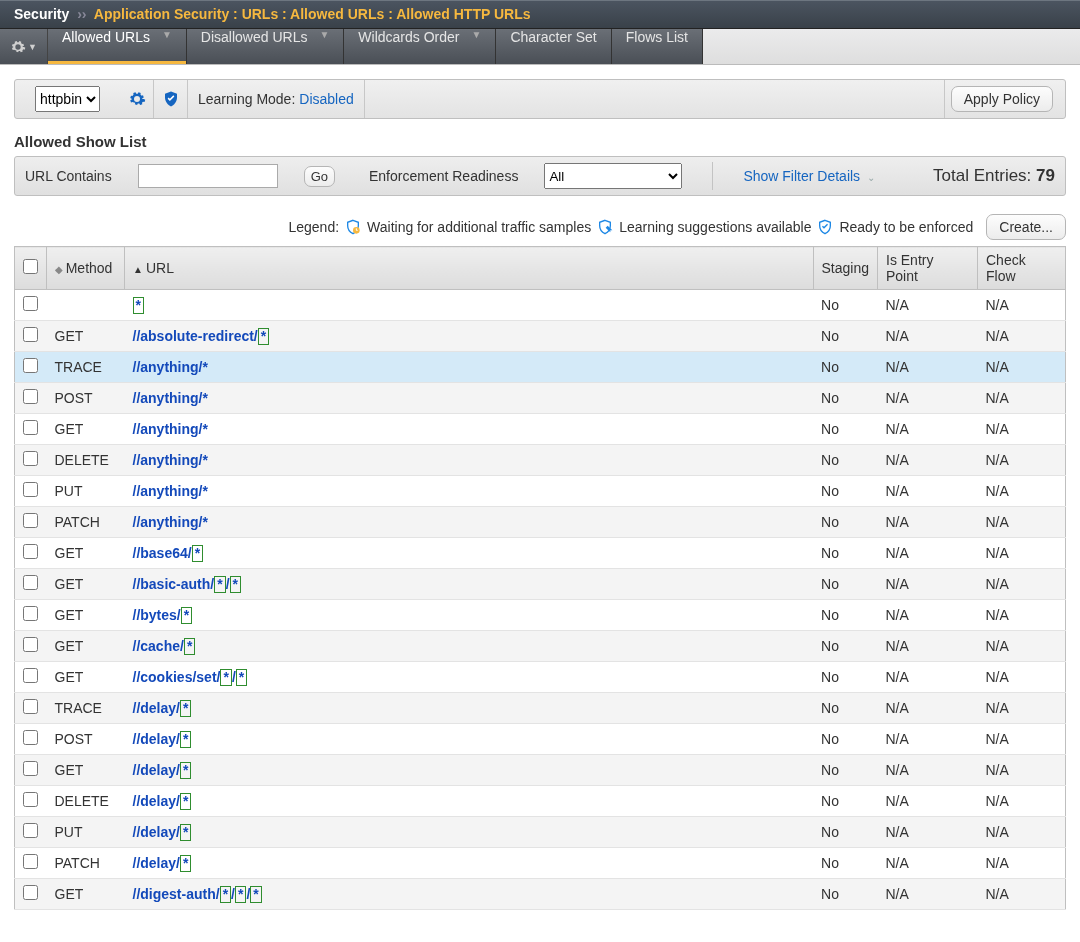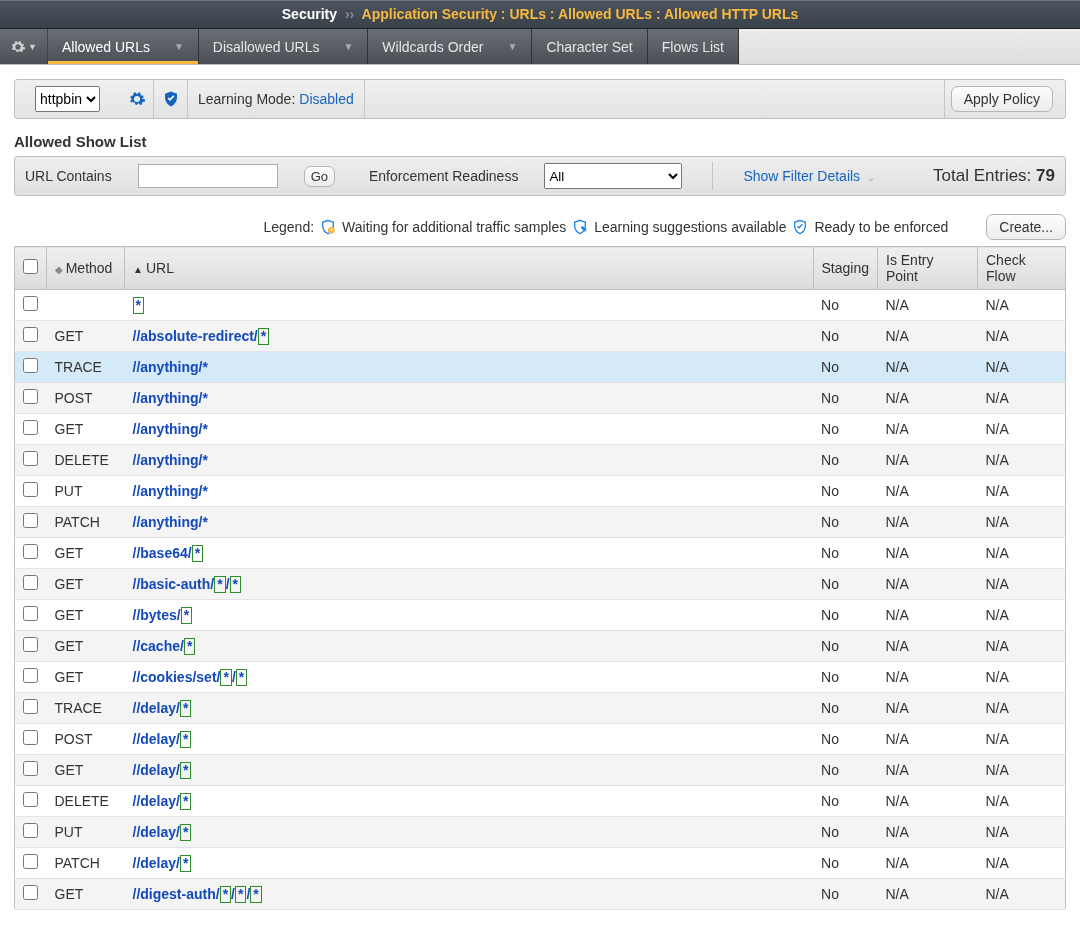--- a/index.html
+++ b/index.html
@@ -10,41 +10,40 @@
     color: #333;
     width:1080px;
   }
   .breadcrumb {
     background: linear-gradient(#4c5561,#394149);
     color: #fff;
     padding: 6px 14px;
     border-bottom:1px solid #222;
     box-shadow: inset 0 1px 0 #6d7680;
     font-weight: bold;
-    text-align: center;
   }
   .breadcrumb .sep { color:#889; margin: 0 4px; }
   .breadcrumb .path { color:#f6b83f; }
   .tabbar {
     background: linear-gradient(#ebebec,#dedede);
     border-bottom:1px solid #bbb;
     display:flex;
     align-items: stretch;
     height:36px;
   }
   .gearbox {
     width:48px;
     display:flex; align-items:center; justify-content:center;
     gap:2px;
     border-right:1px solid #444;
     background: linear-gradient(#6a6f76,#4a4f56);
   }
   .gearbox svg{ fill:#555; }
   .tab {
-    display:flex; align-items:center; gap:18px;
+    display:flex; align-items:flex-start; gap:6px;
     padding:0 14px;
     border-right:1px solid #333;
     background: linear-gradient(#6a6f76,#4a4f56);
     color:#e5e5e5;
     cursor:pointer;
     position:relative;
   }
   .tab.active {
     color:#fff;
   }
@@ -122,21 +121,21 @@
   .filter-bar .divider{ width:1px; height:28px; background:#c3c3c3; margin:0 4px;}
   .filter-bar a{ color:#1565c0; text-decoration:none;}
   .filter-bar .total{ margin-left:auto; font-size:17px;}
   .filter-bar .total b{ font-weight:bold; }
   .legend-row{
     display:flex; align-items:center; justify-content:flex-end;
     margin:18px 14px 6px 14px;
     gap:6px;
     color:#333;
   }
-  .legend-row .create{ margin-left:32px;}
+  .legend-row .create{ margin-left:7px;}
   .table {
     margin:0 14px;
     border:1px solid #bfbfbf;
     width:calc(100% - 28px);
     border-collapse:collapse;
   }
   .table th {
     background:linear-gradient(#efefef,#dcdcdc);
     border:1px solid #bfbfbf;
     padding:5px 8px;

